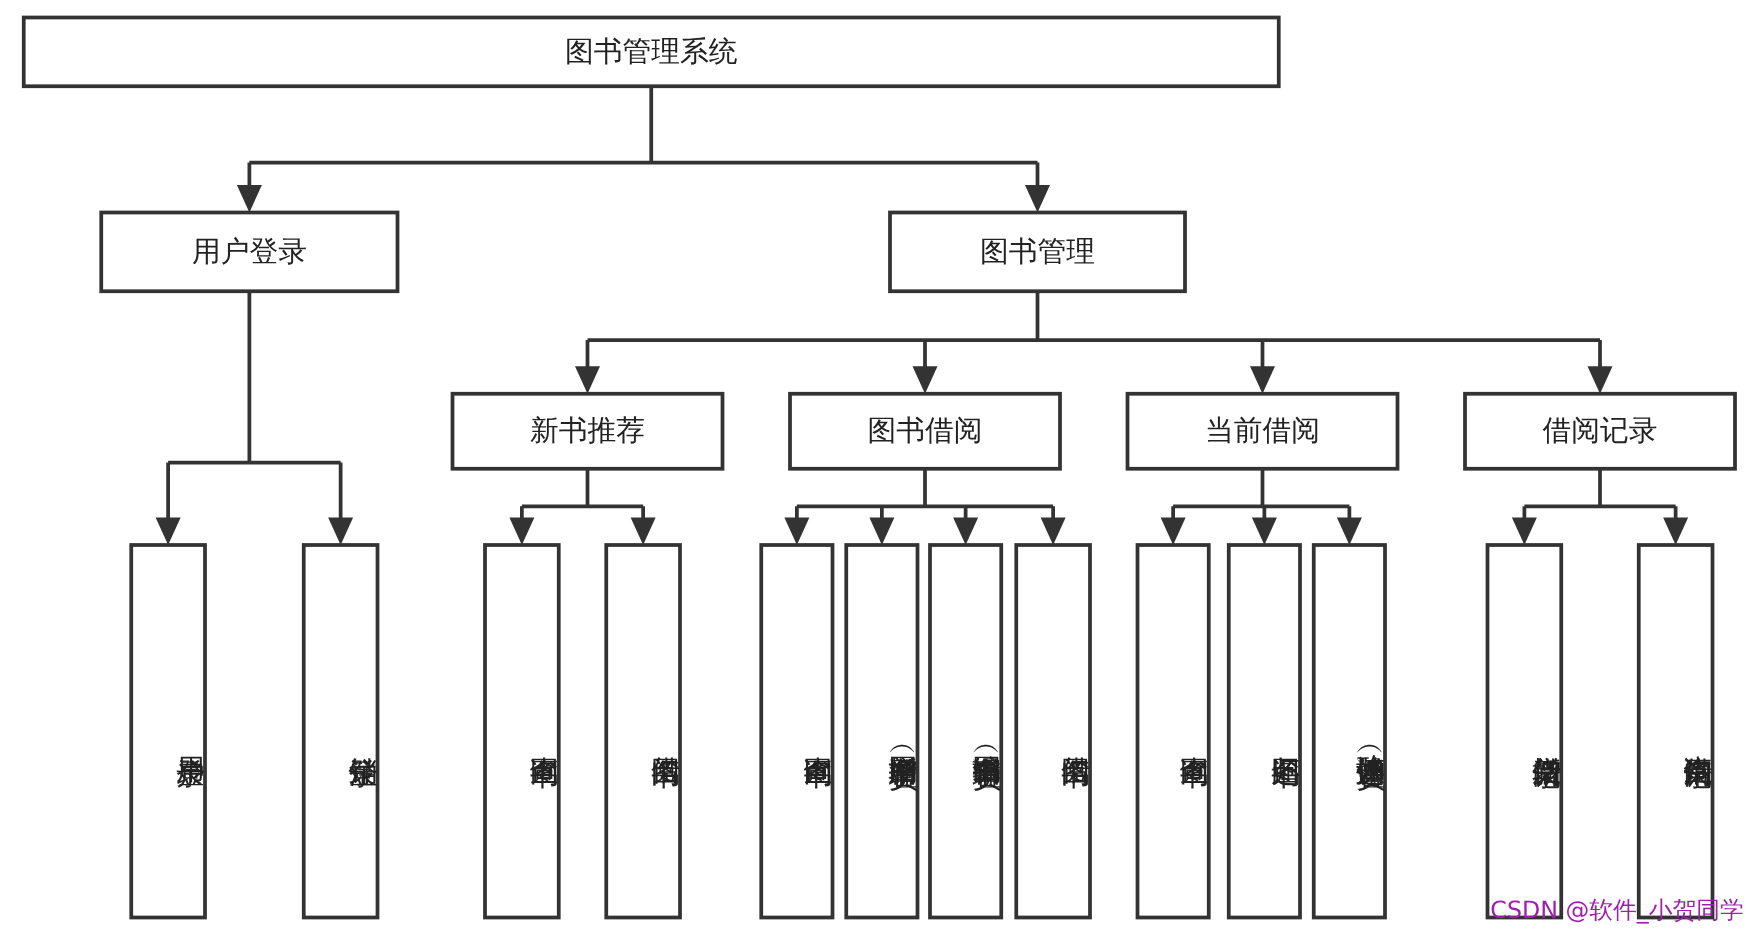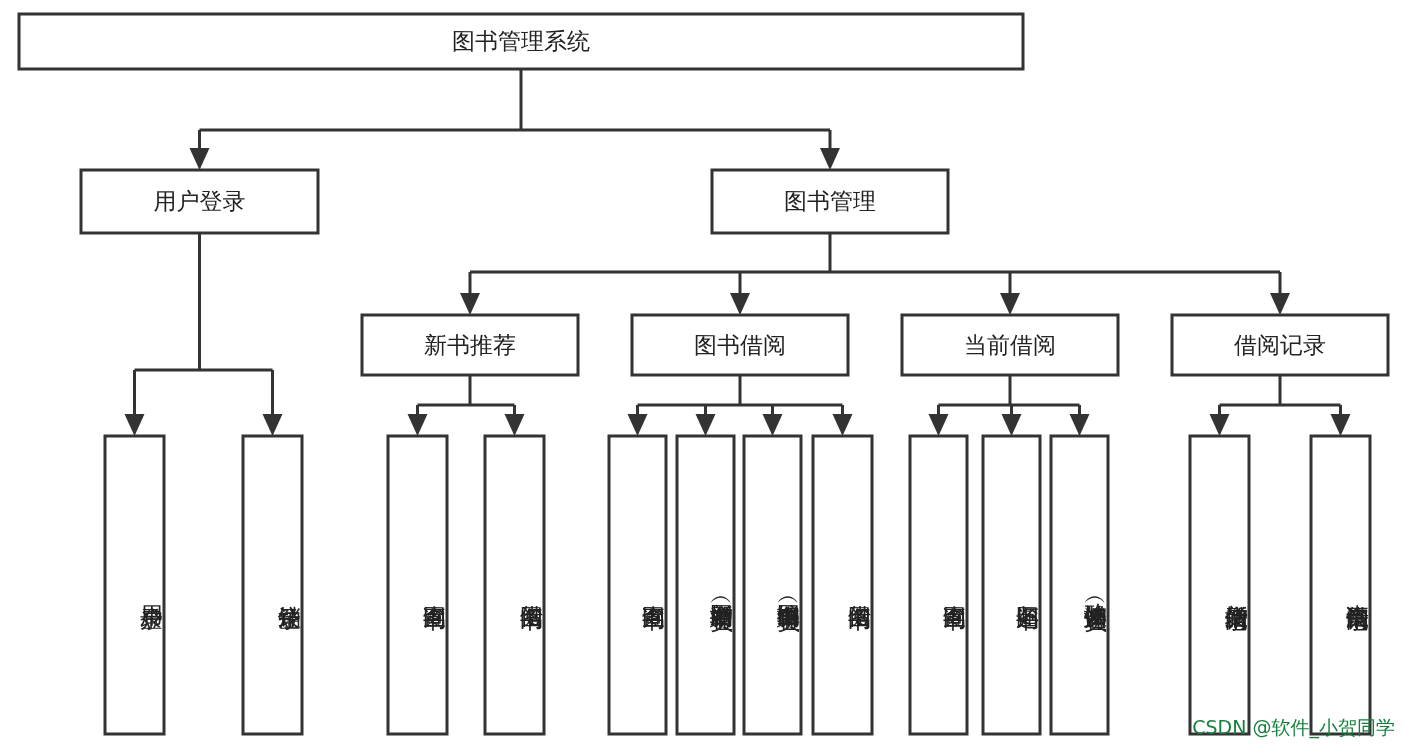--- a/index.html
+++ b/index.html
@@ -65,21 +65,21 @@
     justify-content: center;
     white-space: nowrap;
     pointer-events: none;
   }
   .watermark {
     position: absolute;
     right: 10px;
     bottom: 6px;
     font-family: "DejaVu Sans", "Liberation Sans", sans-serif;
     font-size: 19px;
-    color: #15803d;
+    color: #a21caf;
     white-space: nowrap;
     user-select: none;
   }
 </style>
 </head>
 <body>
 
 <div id="diagram-root">
 
   <svg id="tree-svg" viewBox="0 0 1405 747">

